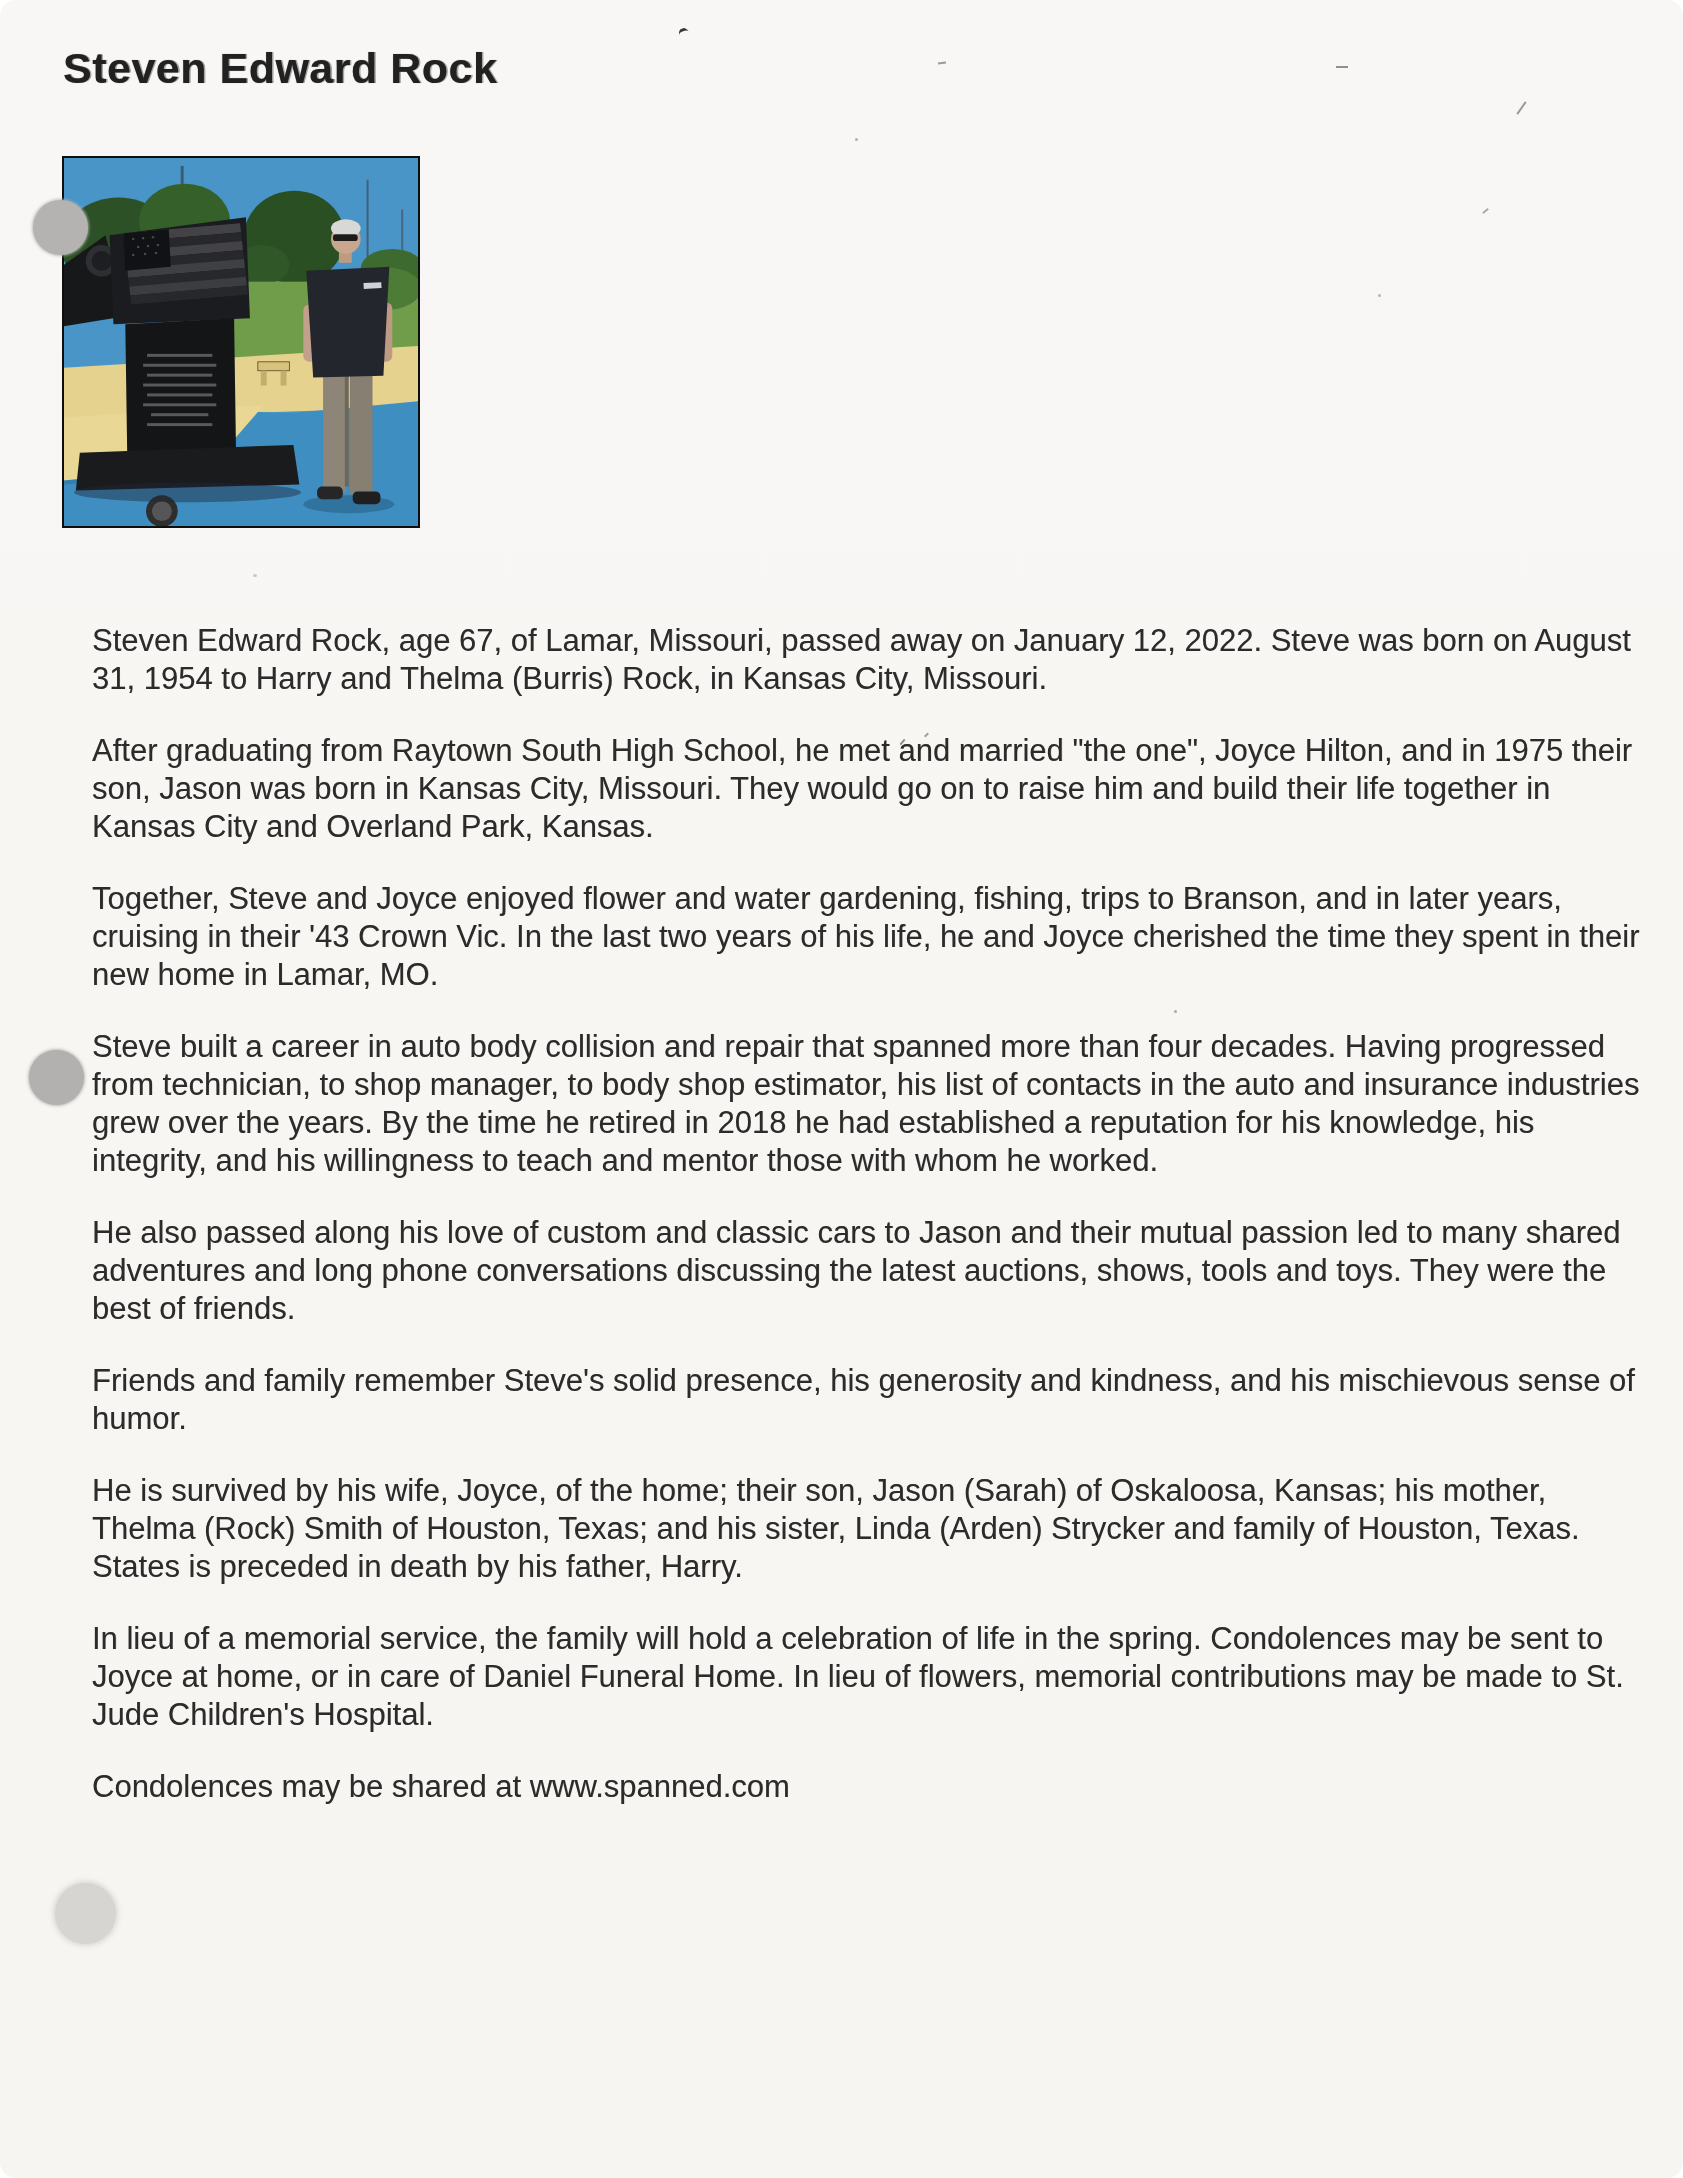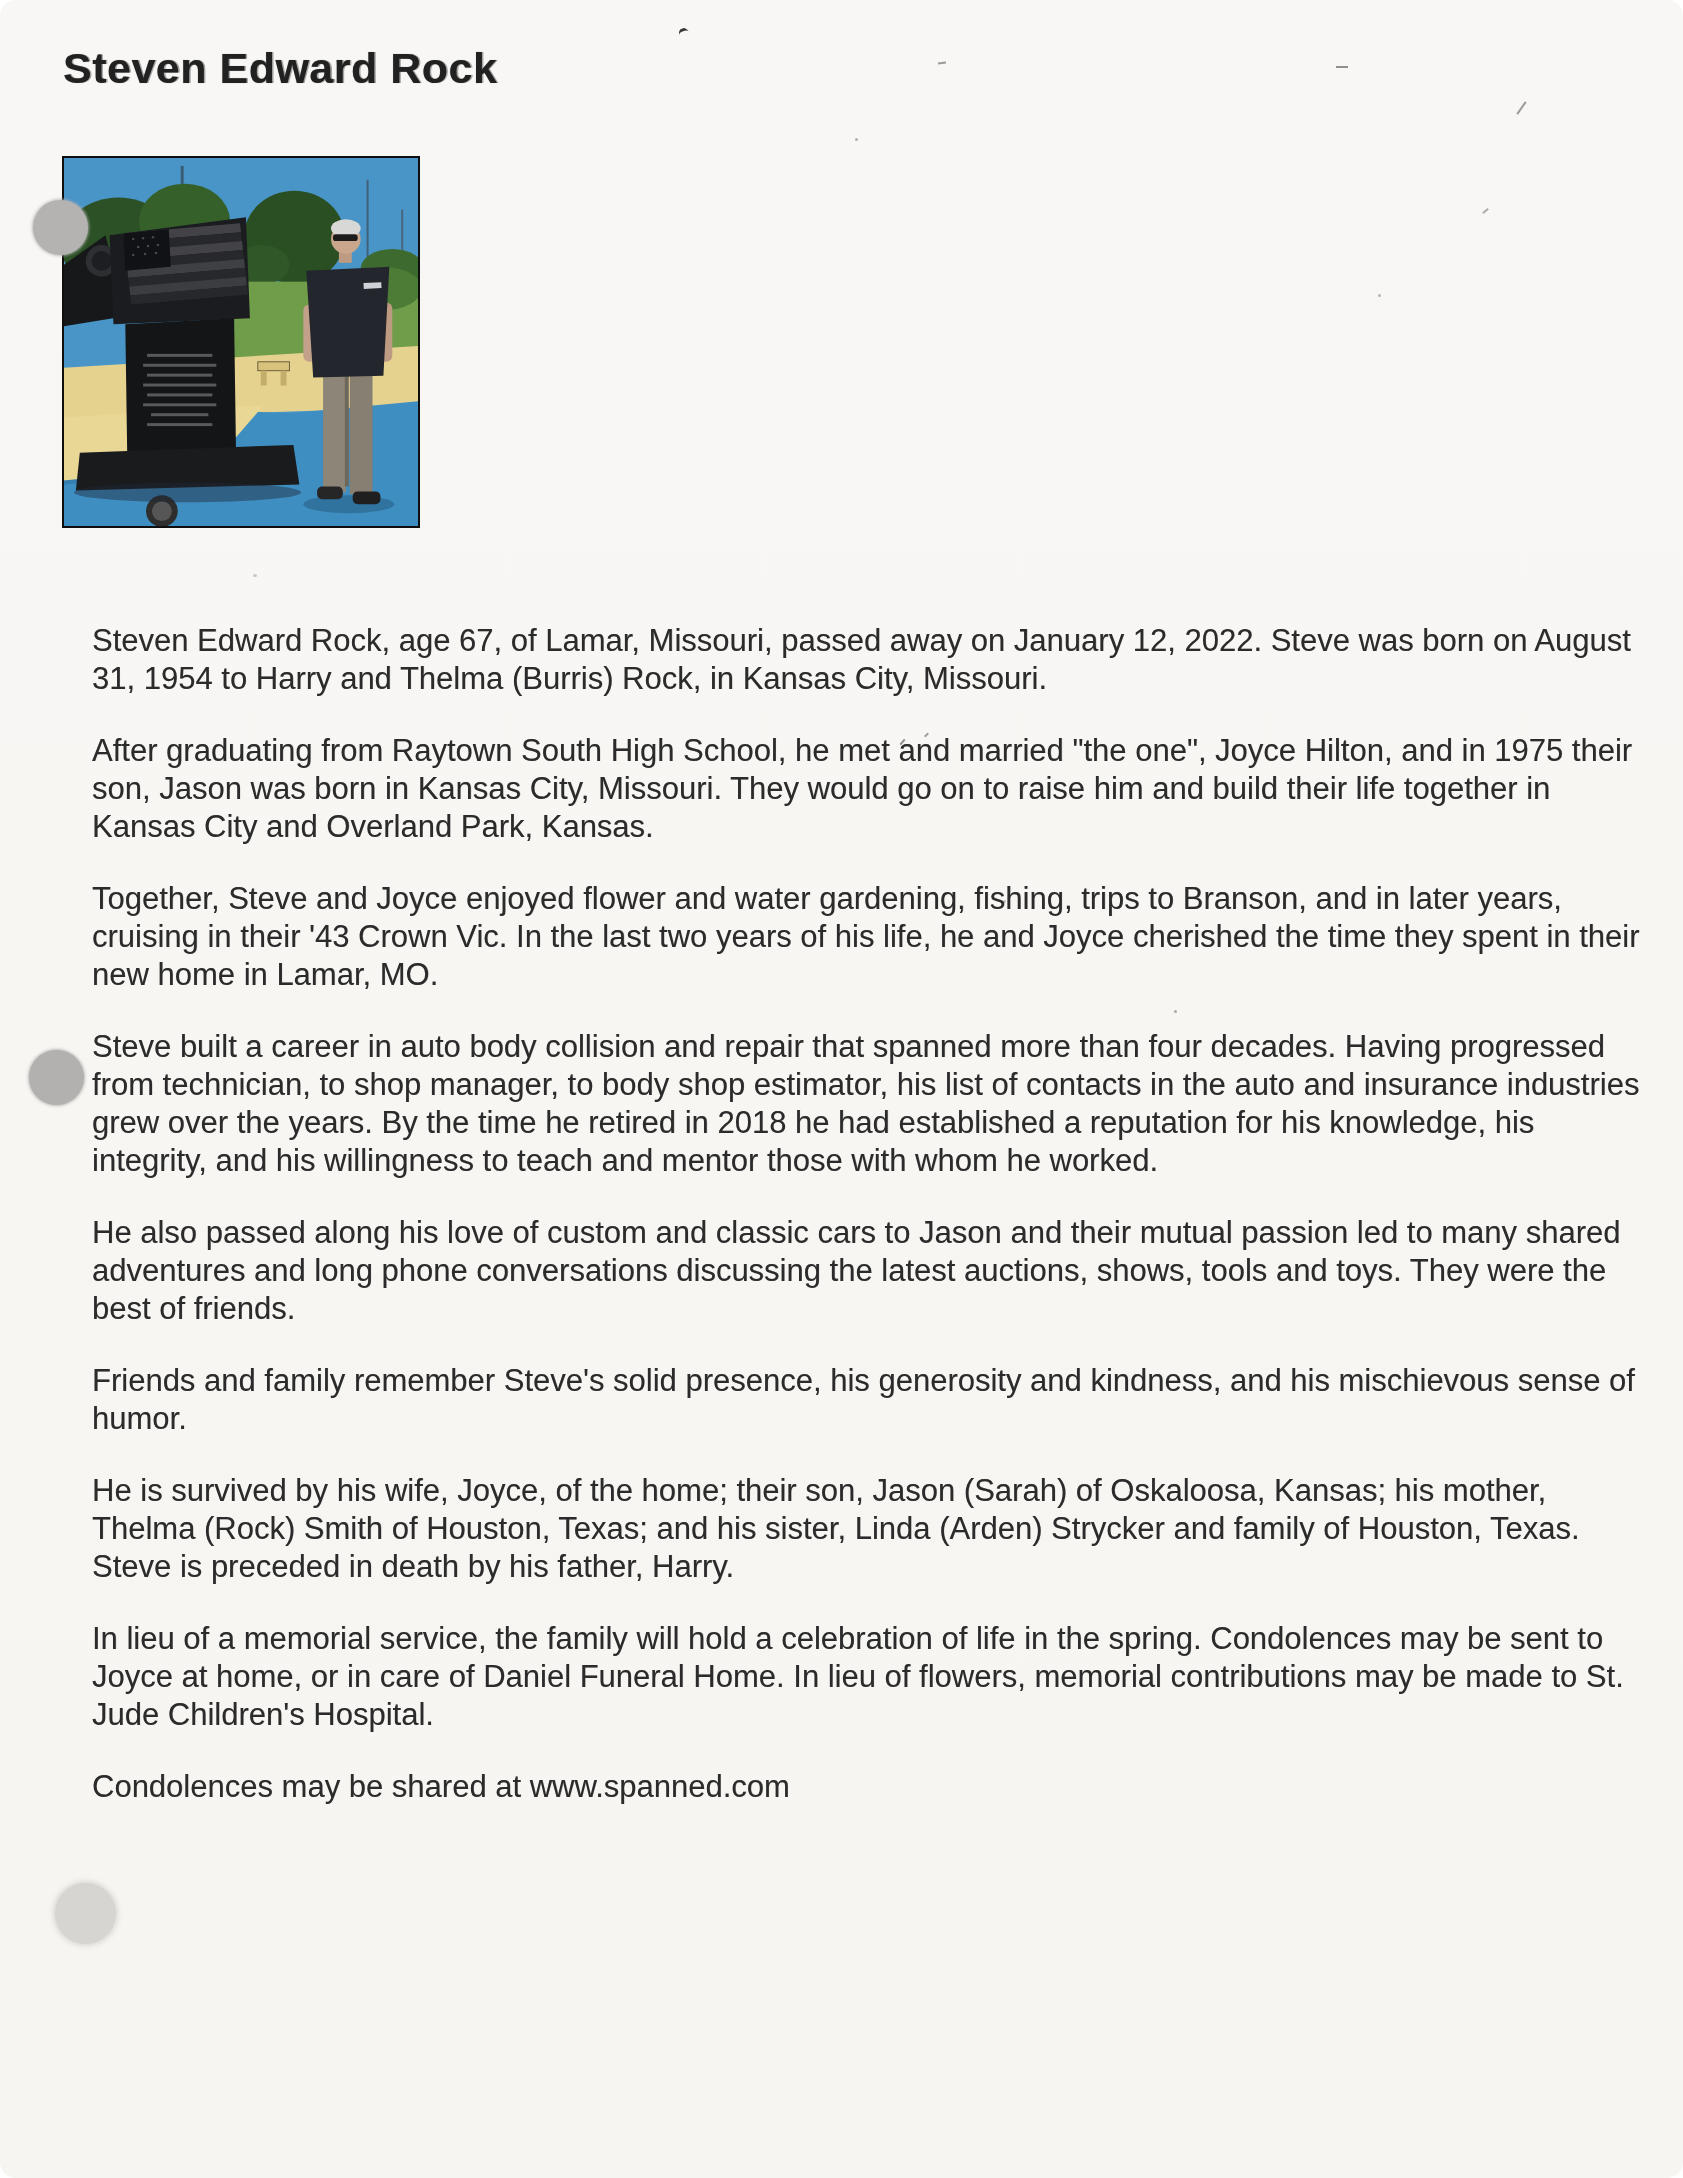--- a/index.html
+++ b/index.html
@@ -163,19 +163,19 @@
   <div class="speck" style="left:1174px;top:1010px;width:3px;height:3px;background:#a8a8a8;border-radius:50%;"></div>
   <div class="speck" style="left:1003px;top:900px;width:3px;height:3px;background:#bdbdbd;border-radius:50%;"></div>
 
   <div class="body-text">
       <p>Steven Edward Rock, age 67, of Lamar, Missouri, passed away on January 12, 2022. Steve was born on August 31, 1954 to Harry and Thelma (Burris) Rock, in Kansas City, Missouri.</p>
       <p>After graduating from Raytown South High School, he met and married "the one", Joyce Hilton, and in 1975 their son, Jason was born in Kansas City, Missouri. They would go on to raise him and build their life together in Kansas City and Overland Park, Kansas.</p>
       <p>Together, Steve and Joyce enjoyed flower and water gardening, fishing, trips to Branson, and in later years, cruising in their '43 Crown Vic. In the last two years of his life, he and Joyce cherished the time they spent in their new home in Lamar, MO.</p>
       <p>Steve built a career in auto body collision and repair that spanned more than four decades. Having progressed from technician, to shop manager, to body shop estimator, his list of contacts in the auto and insurance industries grew over the years. By the time he retired in 2018 he had established a reputation for his knowledge, his integrity, and his willingness to teach and mentor those with whom he worked.</p>
       <p>He also passed along his love of custom and classic cars to Jason and their mutual passion led to many shared adventures and long phone conversations discussing the latest auctions, shows, tools and toys. They were the best of friends.</p>
       <p>Friends and family remember Steve's solid presence, his generosity and kindness, and his mischievous sense of humor.</p>
-      <p>He is survived by his wife, Joyce, of the home; their son, Jason (Sarah) of Oskaloosa, Kansas; his mother, Thelma (Rock) Smith of Houston, Texas; and his sister, Linda (Arden) Strycker and family of Houston, Texas. Steve is preceded in death by his father, Harry.</p>
+      <p>He is survived by his wife, Joyce, of the home; their son, Jason (Sarah) of Oskaloosa, Kansas; his mother, Thelma (Rock) Smith of Houston, Texas; and his sister, Linda (Arden) Strycker and family of Houston, Texas. States is preceded in death by his father, Harry.</p>
       <p>In lieu of a memorial service, the family will hold a celebration of life in the spring. Condolences may be sent to Joyce at home, or in care of Daniel Funeral Home. In lieu of flowers, memorial contributions may be made to St. Jude Children's Hospital.</p>
       <p>Condolences may be shared at www.spanned.com</p>
     </div>
 
 </div>
 
 
 </body></html>

